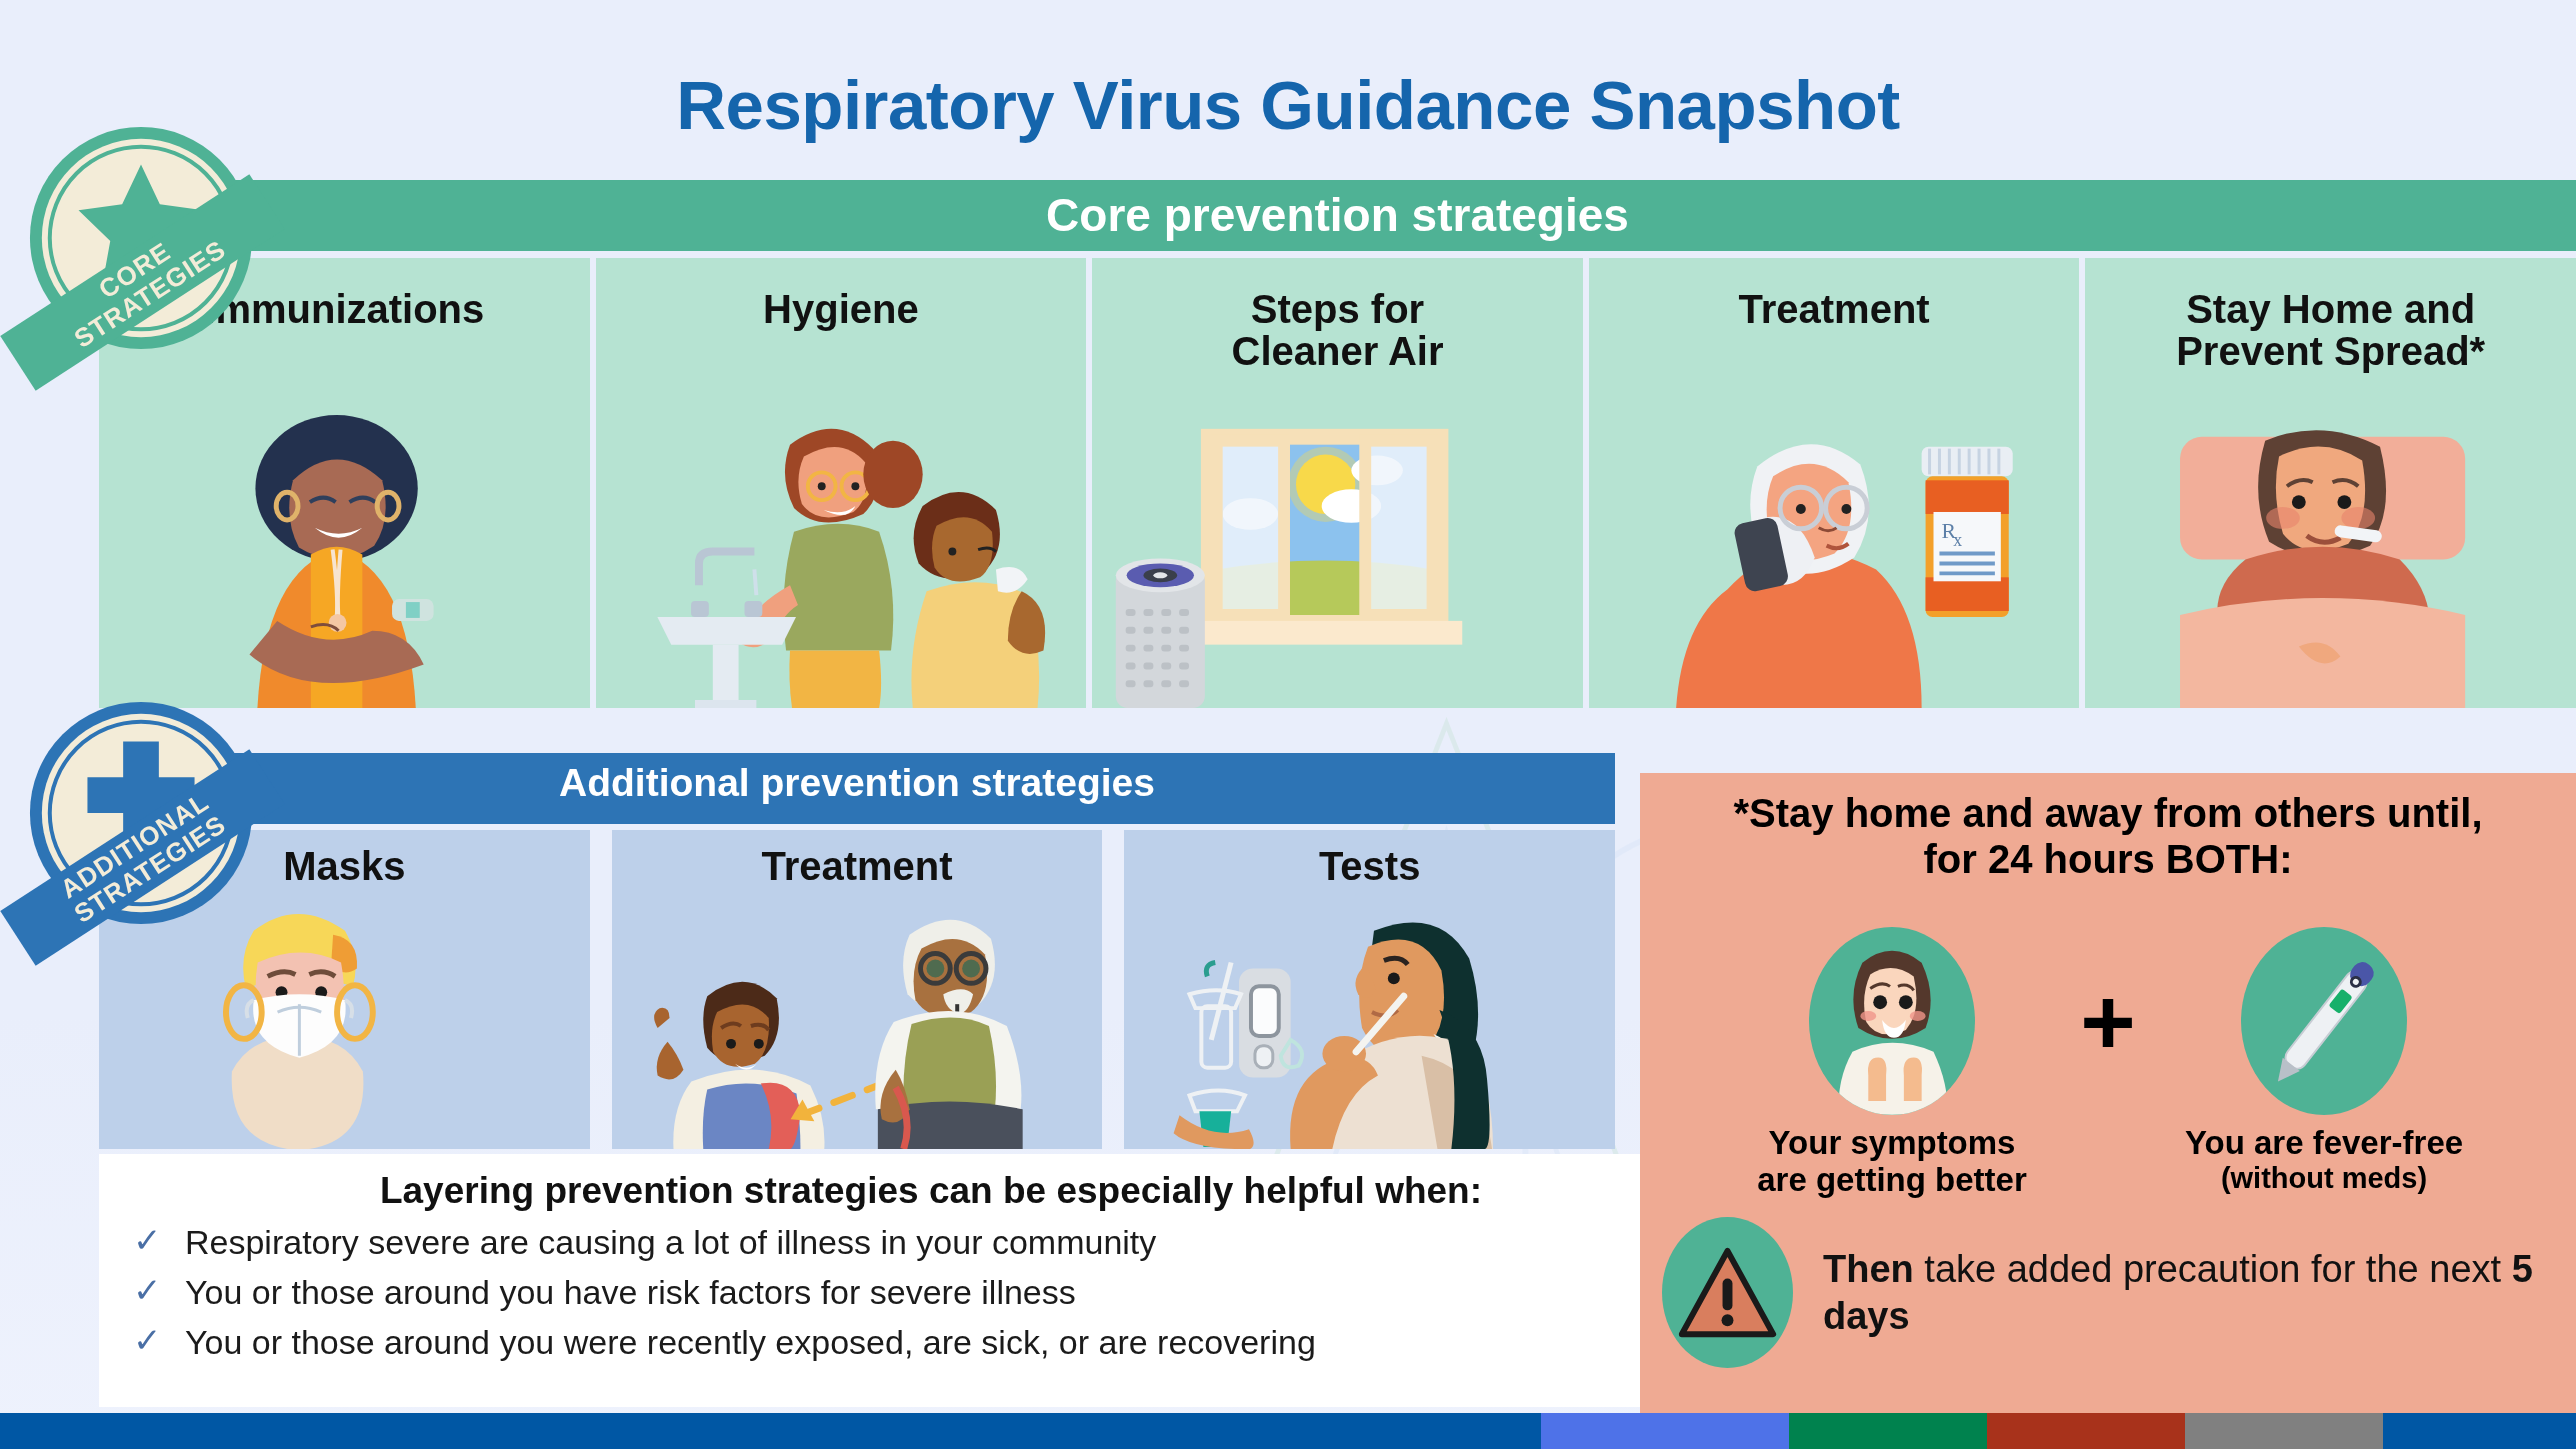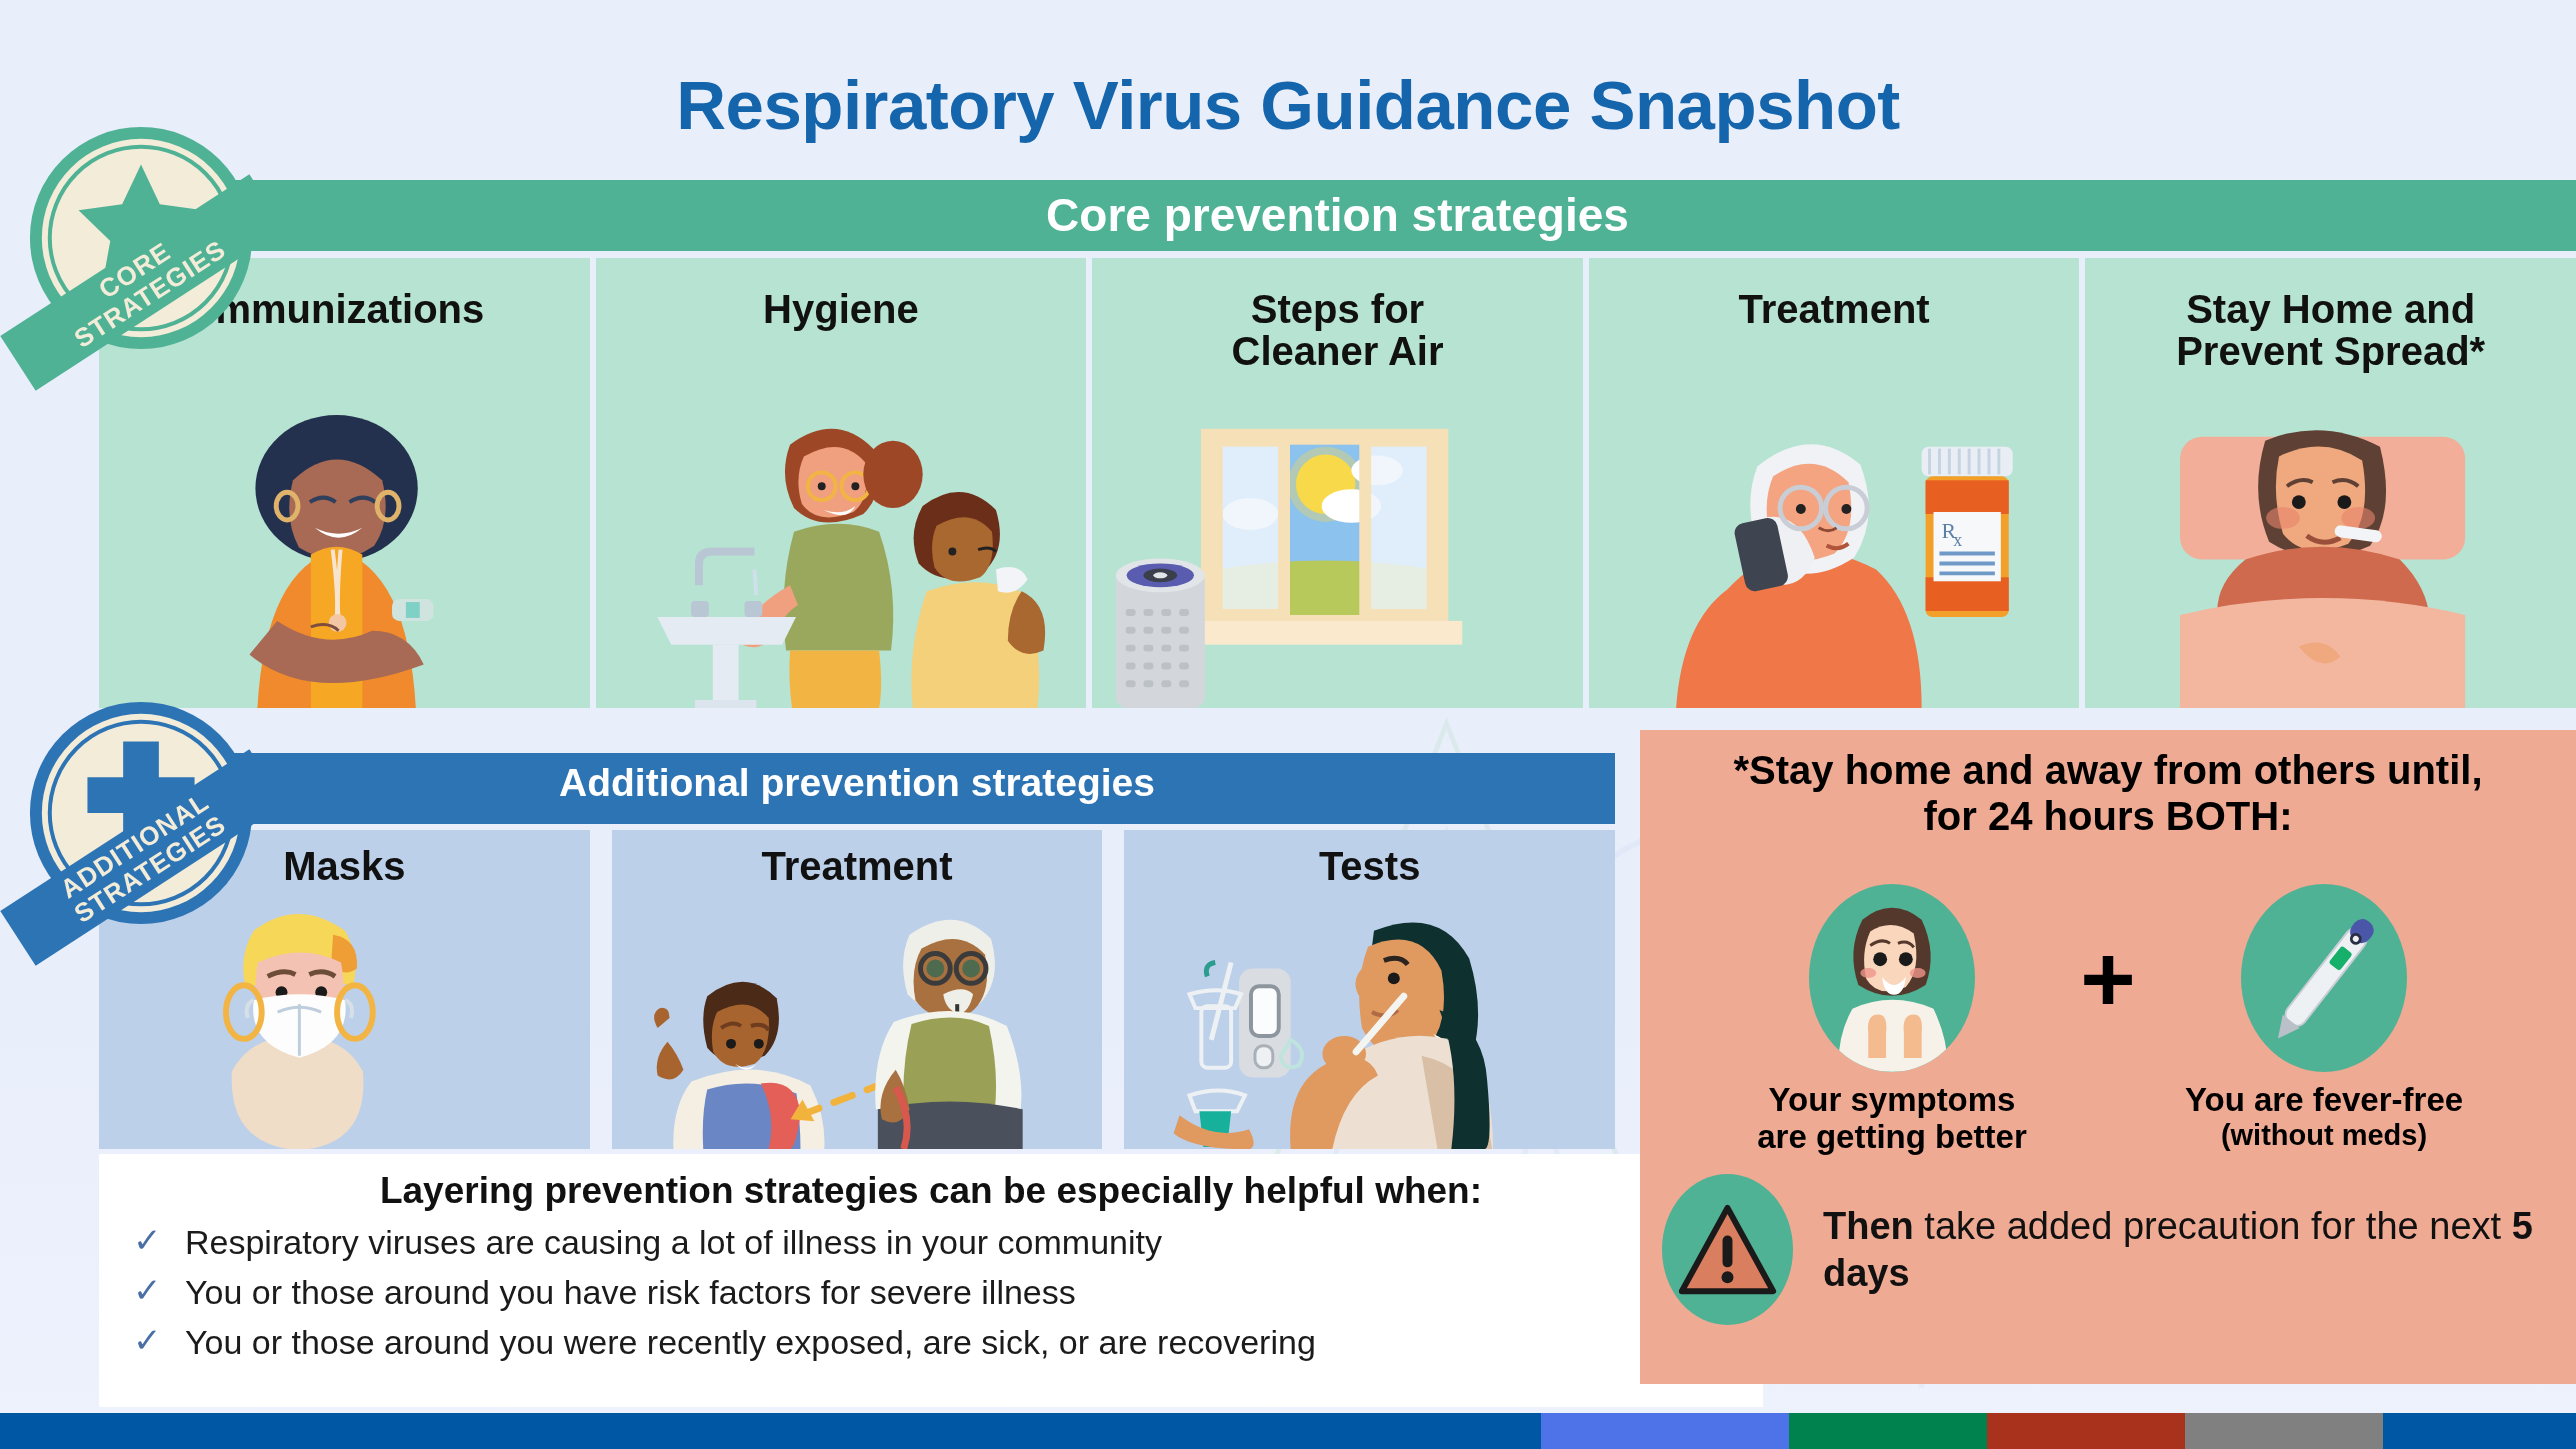--- a/index.html
+++ b/index.html
@@ -81,21 +81,21 @@
     padding-top:16px;
   }
   .layer-item {
     display:flex; align-items:flex-start; gap:22px;
     font-size:34px; color:#1b1b1b; padding: 11px 0 0 34px;
   }
   .check { color:#4a6fa5; font-size:34px; line-height:1; width:30px; flex:0 0 30px; }
 
   
   #pink {
-    position:absolute; left:1640px; top:730px; width:936px; height:654px;
+    position:absolute; left:1640px; top:773px; width:936px; height:654px;
     background:#efaa93;
   }
   #pink-head {
     text-align:center; font-size:40px; font-weight:700; color:#000;
     padding: 18px 28px 0 28px; line-height:1.14;
   }
   #pink-icons {
     position:absolute; top:154px; left:0; width:936px; height:297px;
     display:flex; align-items:flex-start; justify-content:center; gap: 18px;
   }
@@ -428,21 +428,21 @@
         <path d="M56 216 q34 26 70 14 q14 26 -14 20 q-46 -2 -62 -16Z" fill="#e0995f"></path>
       </svg>
     </div>
   </div>
 
   <div id="layer-box">
     <div id="layer-head">Layering prevention strategies can be especially helpful when:</div>
 
     <div class="layer-item">
       <span class="check">✓</span>
-      <span>Respiratory viruses are causing a lot of illness in your community</span>
+      <span>Respiratory severe are causing a lot of illness in your community</span>
     </div>
     <div class="layer-item">
       <span class="check">✓</span>
       <span>You or those around you have risk factors for severe illness</span>
     </div>
     <div class="layer-item">
       <span class="check">✓</span>
       <span>You or those around you were recently exposed, are sick, or are recovering</span>
     </div>
   </div>

